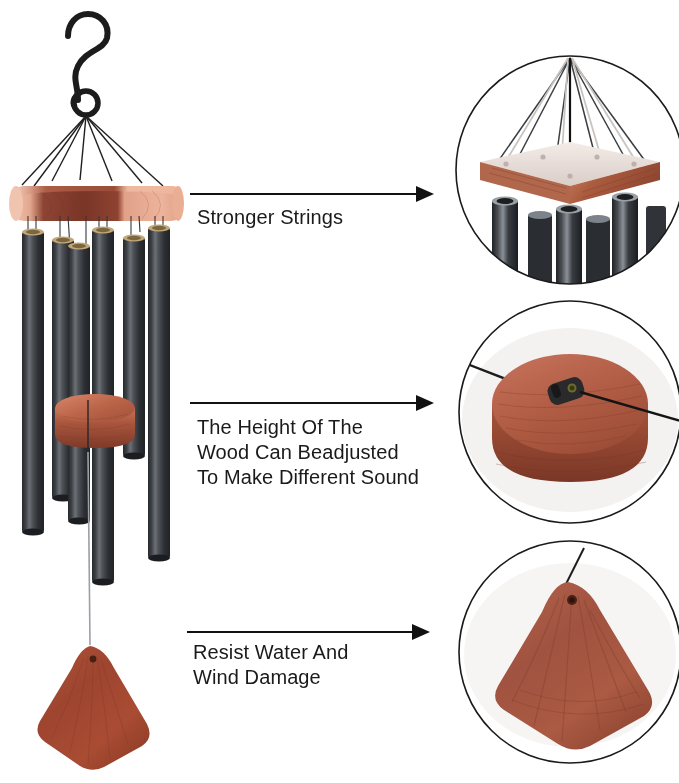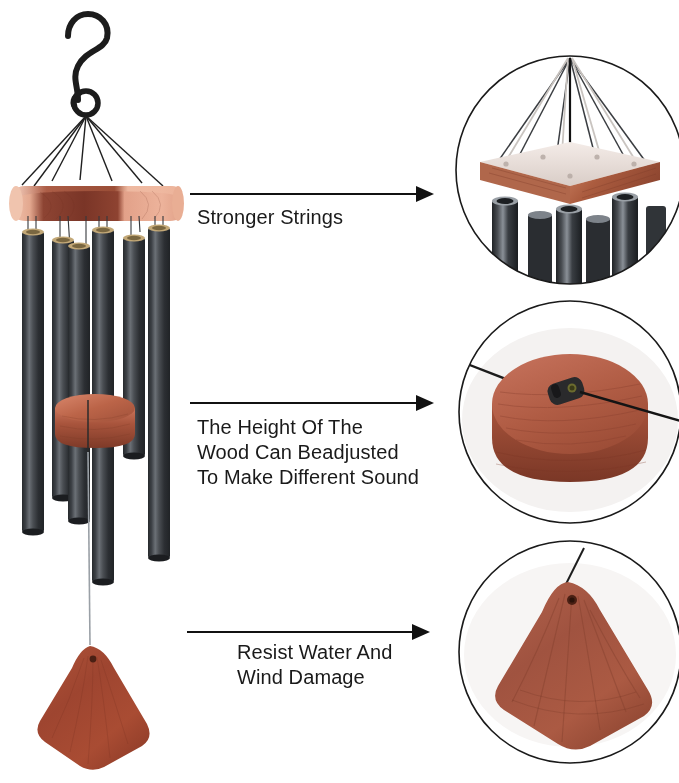--- a/index.html
+++ b/index.html
@@ -18,21 +18,21 @@
     font-family:"Liberation Sans", sans-serif;
     font-size:20px;
     line-height:25px;
     color:#1a1a1a;
     letter-spacing:0.1px;
     white-space:pre-line;
     font-weight:400;
   }
   #callout-text-0{left:197px;top:205px;width:250px;}
   #callout-text-1{left:197px;top:415px;width:270px;}
-  #callout-text-2{left:193px;top:640px;width:260px;margin-left:44px;}
+  #callout-text-2{left:193px;top:640px;width:260px;}
 </style>
 </head>
 <body>
 
 <div id="stage">
 
   <svg class="layer" viewBox="0 0 679 783">
     <defs>
       <linearGradient id="gTopPlate" x1="0" y1="0" x2="1" y2="0">
         <stop offset="0" stop-color="#f0c0ab"></stop>

